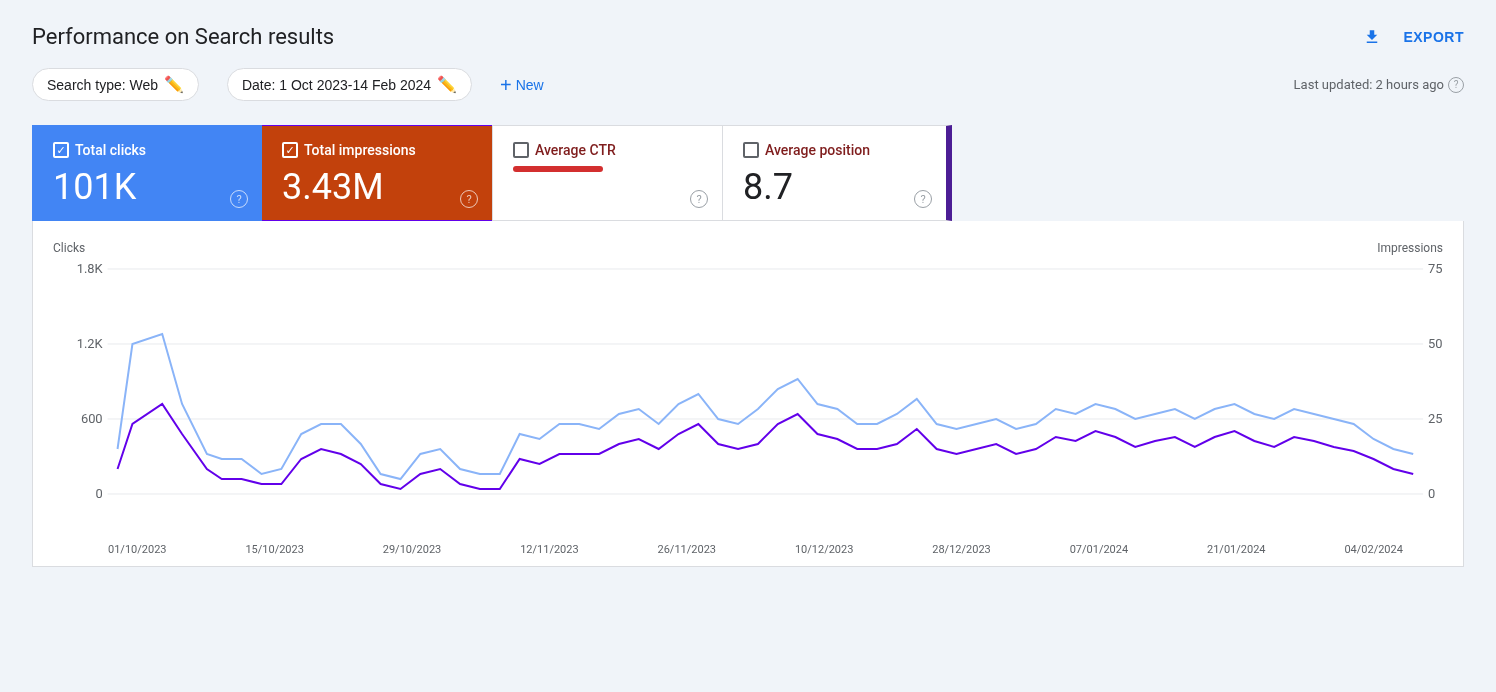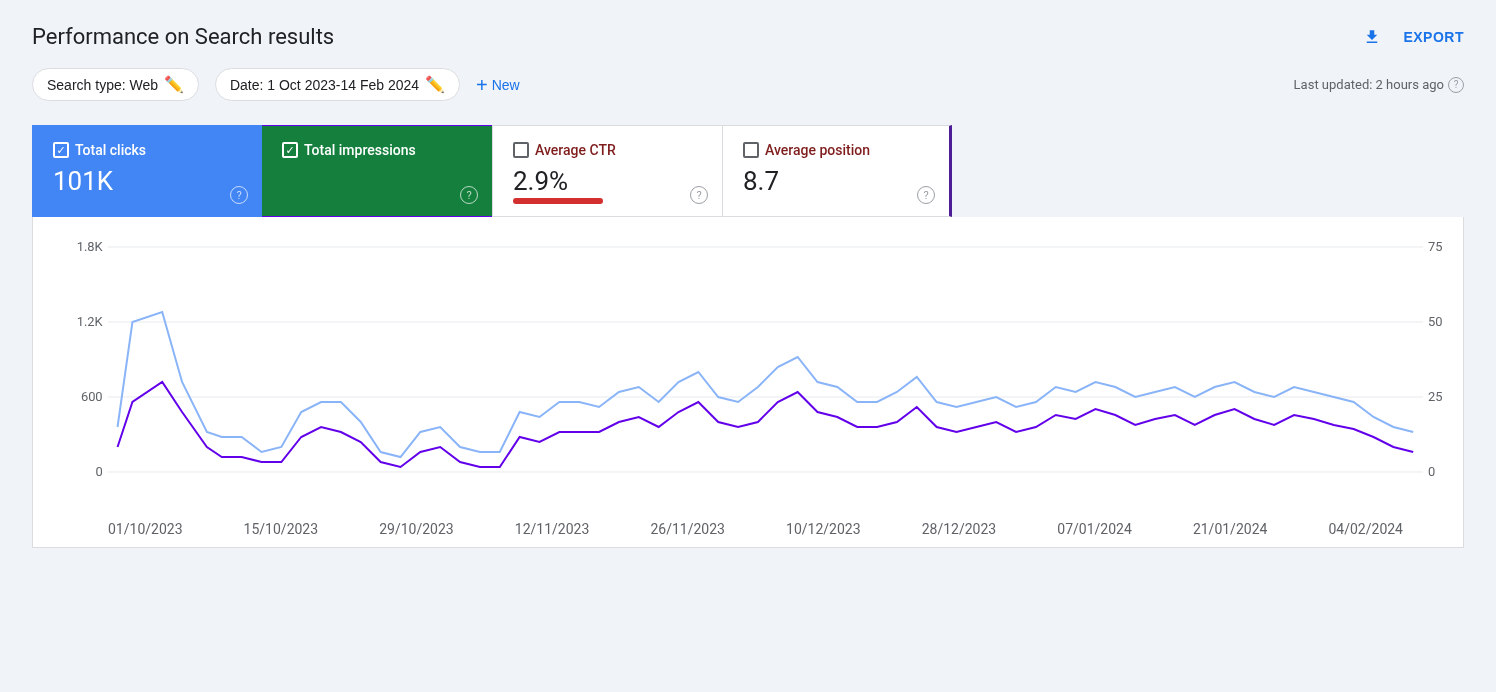--- a/index.html
+++ b/index.html
@@ -29,21 +29,21 @@
       font-weight: 600;
       color: #1a73e8;
       background: none;
       border: none;
       cursor: pointer;
       letter-spacing: 0.5px;
     }
     .filter-row {
       display: flex;
       align-items: center;
-      gap: 16px;
+      gap: 28px;
       margin-bottom: 24px;
     }
     .filter-chip {
       display: flex;
       align-items: center;
       gap: 6px;
       background: #fff;
       border: 1px solid #dadce0;
       border-radius: 20px;
       padding: 6px 14px;
@@ -90,21 +90,21 @@
     }
     .metric-card:last-child {
       border-right: 1px solid #dadce0;
     }
     .metric-card.active-blue {
       background: #4285f4;
       border: 1px solid #4285f4;
       border-right: none;
     }
     .metric-card.active-purple {
-      background: #15803d;
+      background: #c2410c;
       border: 1px solid #6200ea;
       border-right: none;
     }
     .metric-card.active-blue + .metric-card.active-purple {
       border-left: none;
     }
     .metric-header {
       display: flex;
       align-items: center;
       gap: 6px;
@@ -133,21 +133,21 @@
     }
     .metric-label {
       font-size: 14px;
       color: #fff;
       font-weight: 500;
     }
     .metric-label.dark {
       color: #7f1d1d;
     }
     .metric-value {
-      font-size: 26px;
+      font-size: 36px;
       font-weight: 400;
       color: #fff;
     }
     .metric-value.dark {
       color: #202124;
     }
     .metric-info {
       position: absolute;
       bottom: 12px;
       right: 14px;
@@ -173,21 +173,21 @@
       font-size: 12px;
       color: #5f6368;
       text-align: right;
     }
     svg.chart {
       width: 100%;
       height: 280px;
       display: block;
     }
     .x-label {
-      font-size: 14px;
+      font-size: 11px;
       color: #5f6368;
     }
     .red-underline {
       width: 90px;
       height: 6px;
       background: #d32f2f;
       border-radius: 3px;
       margin-top: 2px;
     }
   </style>
@@ -234,51 +234,55 @@
     <div class="metric-info">
       <span style="border:1.5px solid rgba(255,255,255,0.7);border-radius:50%;width:18px;height:18px;display:inline-flex;align-items:center;justify-content:center;font-size:11px;">?</span>
     </div>
   </div>
 
   <div class="metric-card active-purple">
     <div class="metric-header">
       <div class="metric-checkbox checked-white"></div>
       <span class="metric-label">Total impressions</span>
     </div>
+    <div class="metric-value">3.43M</div>
     <div class="metric-info">
       <span style="border:1.5px solid rgba(255,255,255,0.7);border-radius:50%;width:18px;height:18px;display:inline-flex;align-items:center;justify-content:center;font-size:11px;">?</span>
     </div>
   </div>
 
   <div class="metric-card" style="border-right:none;">
     <div class="metric-header">
       <div class="metric-checkbox unchecked"></div>
       <span class="metric-label dark">Average CTR</span>
     </div>
-    <div class="metric-value dark">2.9%</div>
     <div class="red-underline"></div>
     <div class="metric-info dark">
       <span style="border:1.5px solid #9aa0a6;border-radius:50%;width:18px;height:18px;display:inline-flex;align-items:center;justify-content:center;font-size:11px;color:#9aa0a6;">?</span>
     </div>
   </div>
 
-  <div class="metric-card" style="border-right:3px solid #4c1d95;">
+  <div class="metric-card" style="border-right:6px solid #4c1d95;">
     <div class="metric-header">
       <div class="metric-checkbox unchecked"></div>
       <span class="metric-label dark">Average position</span>
     </div>
     <div class="metric-value dark">8.7</div>
     <div class="metric-info dark">
       <span style="border:1.5px solid #9aa0a6;border-radius:50%;width:18px;height:18px;display:inline-flex;align-items:center;justify-content:center;font-size:11px;color:#9aa0a6;">?</span>
     </div>
   </div>
 
 </div>
 
 <div class="chart-container">
+  <div style="display:flex;justify-content:space-between;padding:0 0 4px 0;">
+    <span class="chart-axis-label-left">Clicks</span>
+    <span class="chart-axis-label-right">Impressions</span>
+  </div>
 
   <svg class="chart" viewBox="0 0 1400 280" preserveAspectRatio="none">
 
     <line x1="55" y1="10" x2="1380" y2="10" stroke="#e8eaed" stroke-width="1"></line>
     <line x1="55" y1="85" x2="1380" y2="85" stroke="#e8eaed" stroke-width="1"></line>
     <line x1="55" y1="160" x2="1380" y2="160" stroke="#e8eaed" stroke-width="1"></line>
     <line x1="55" y1="235" x2="1380" y2="235" stroke="#e8eaed" stroke-width="1"></line>
 
     <text x="50" y="14" text-anchor="end" font-size="13" fill="#5f6368">1.8K</text>
     <text x="50" y="89" text-anchor="end" font-size="13" fill="#5f6368">1.2K</text>

